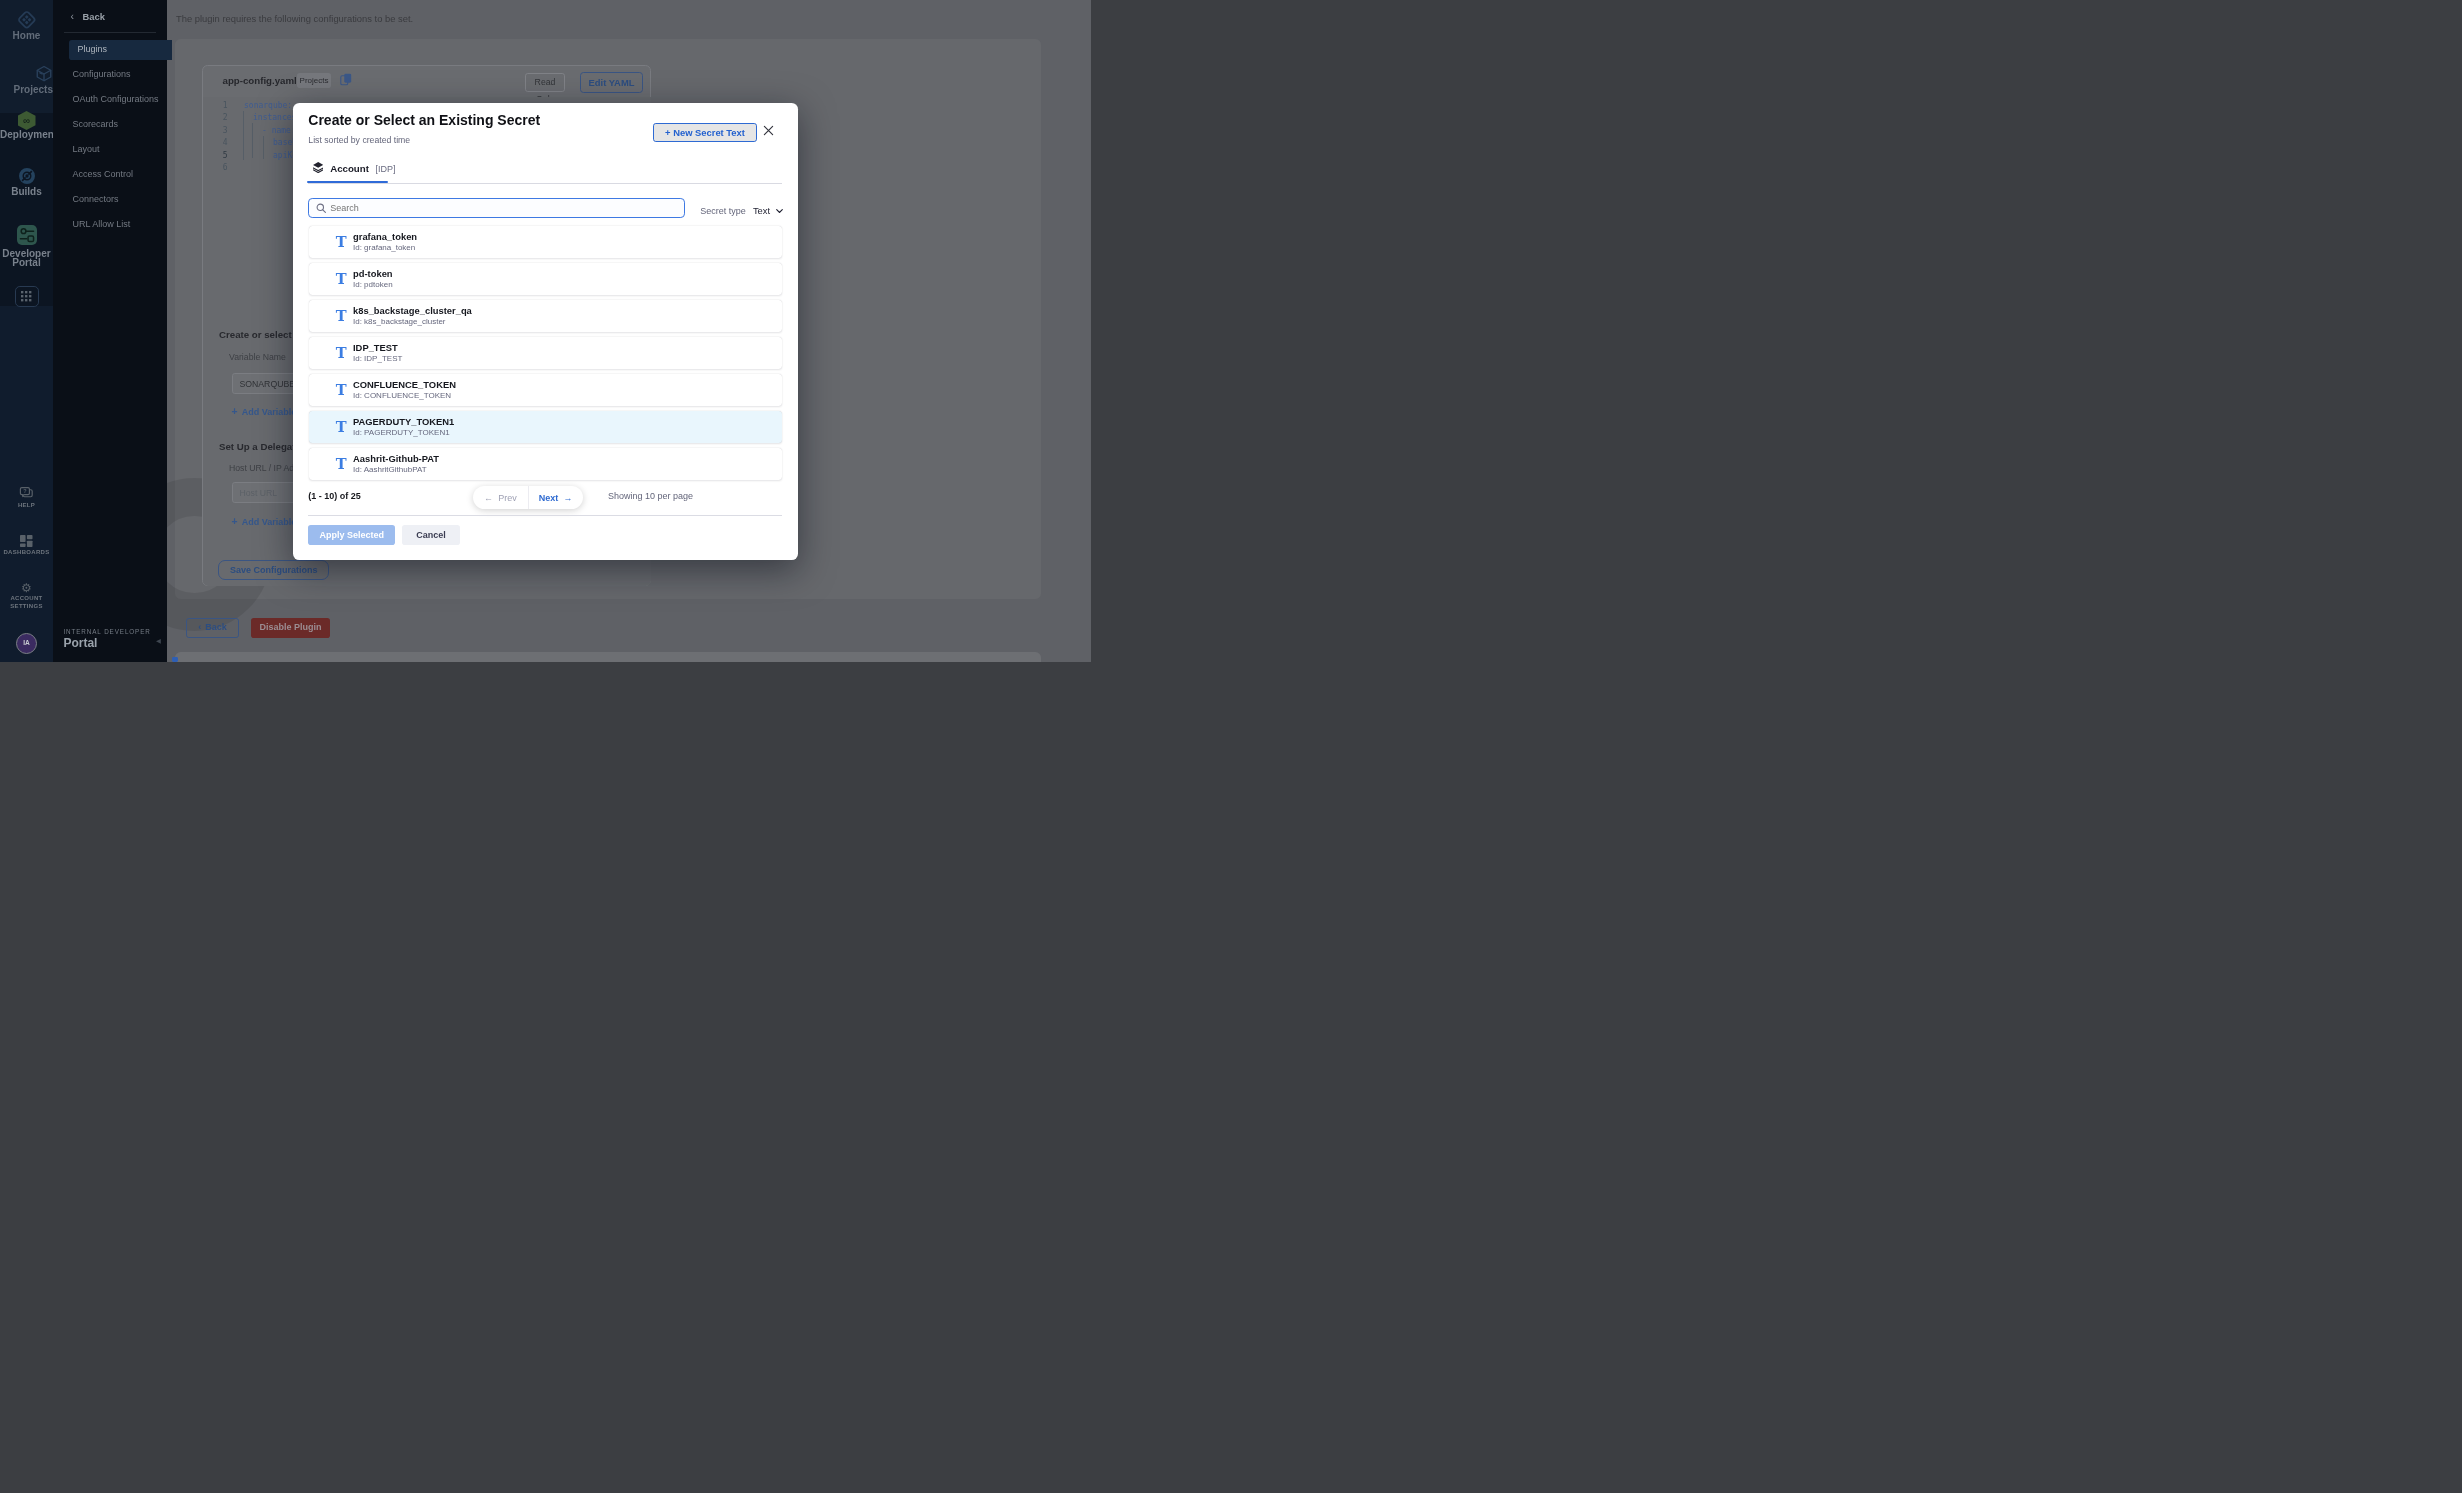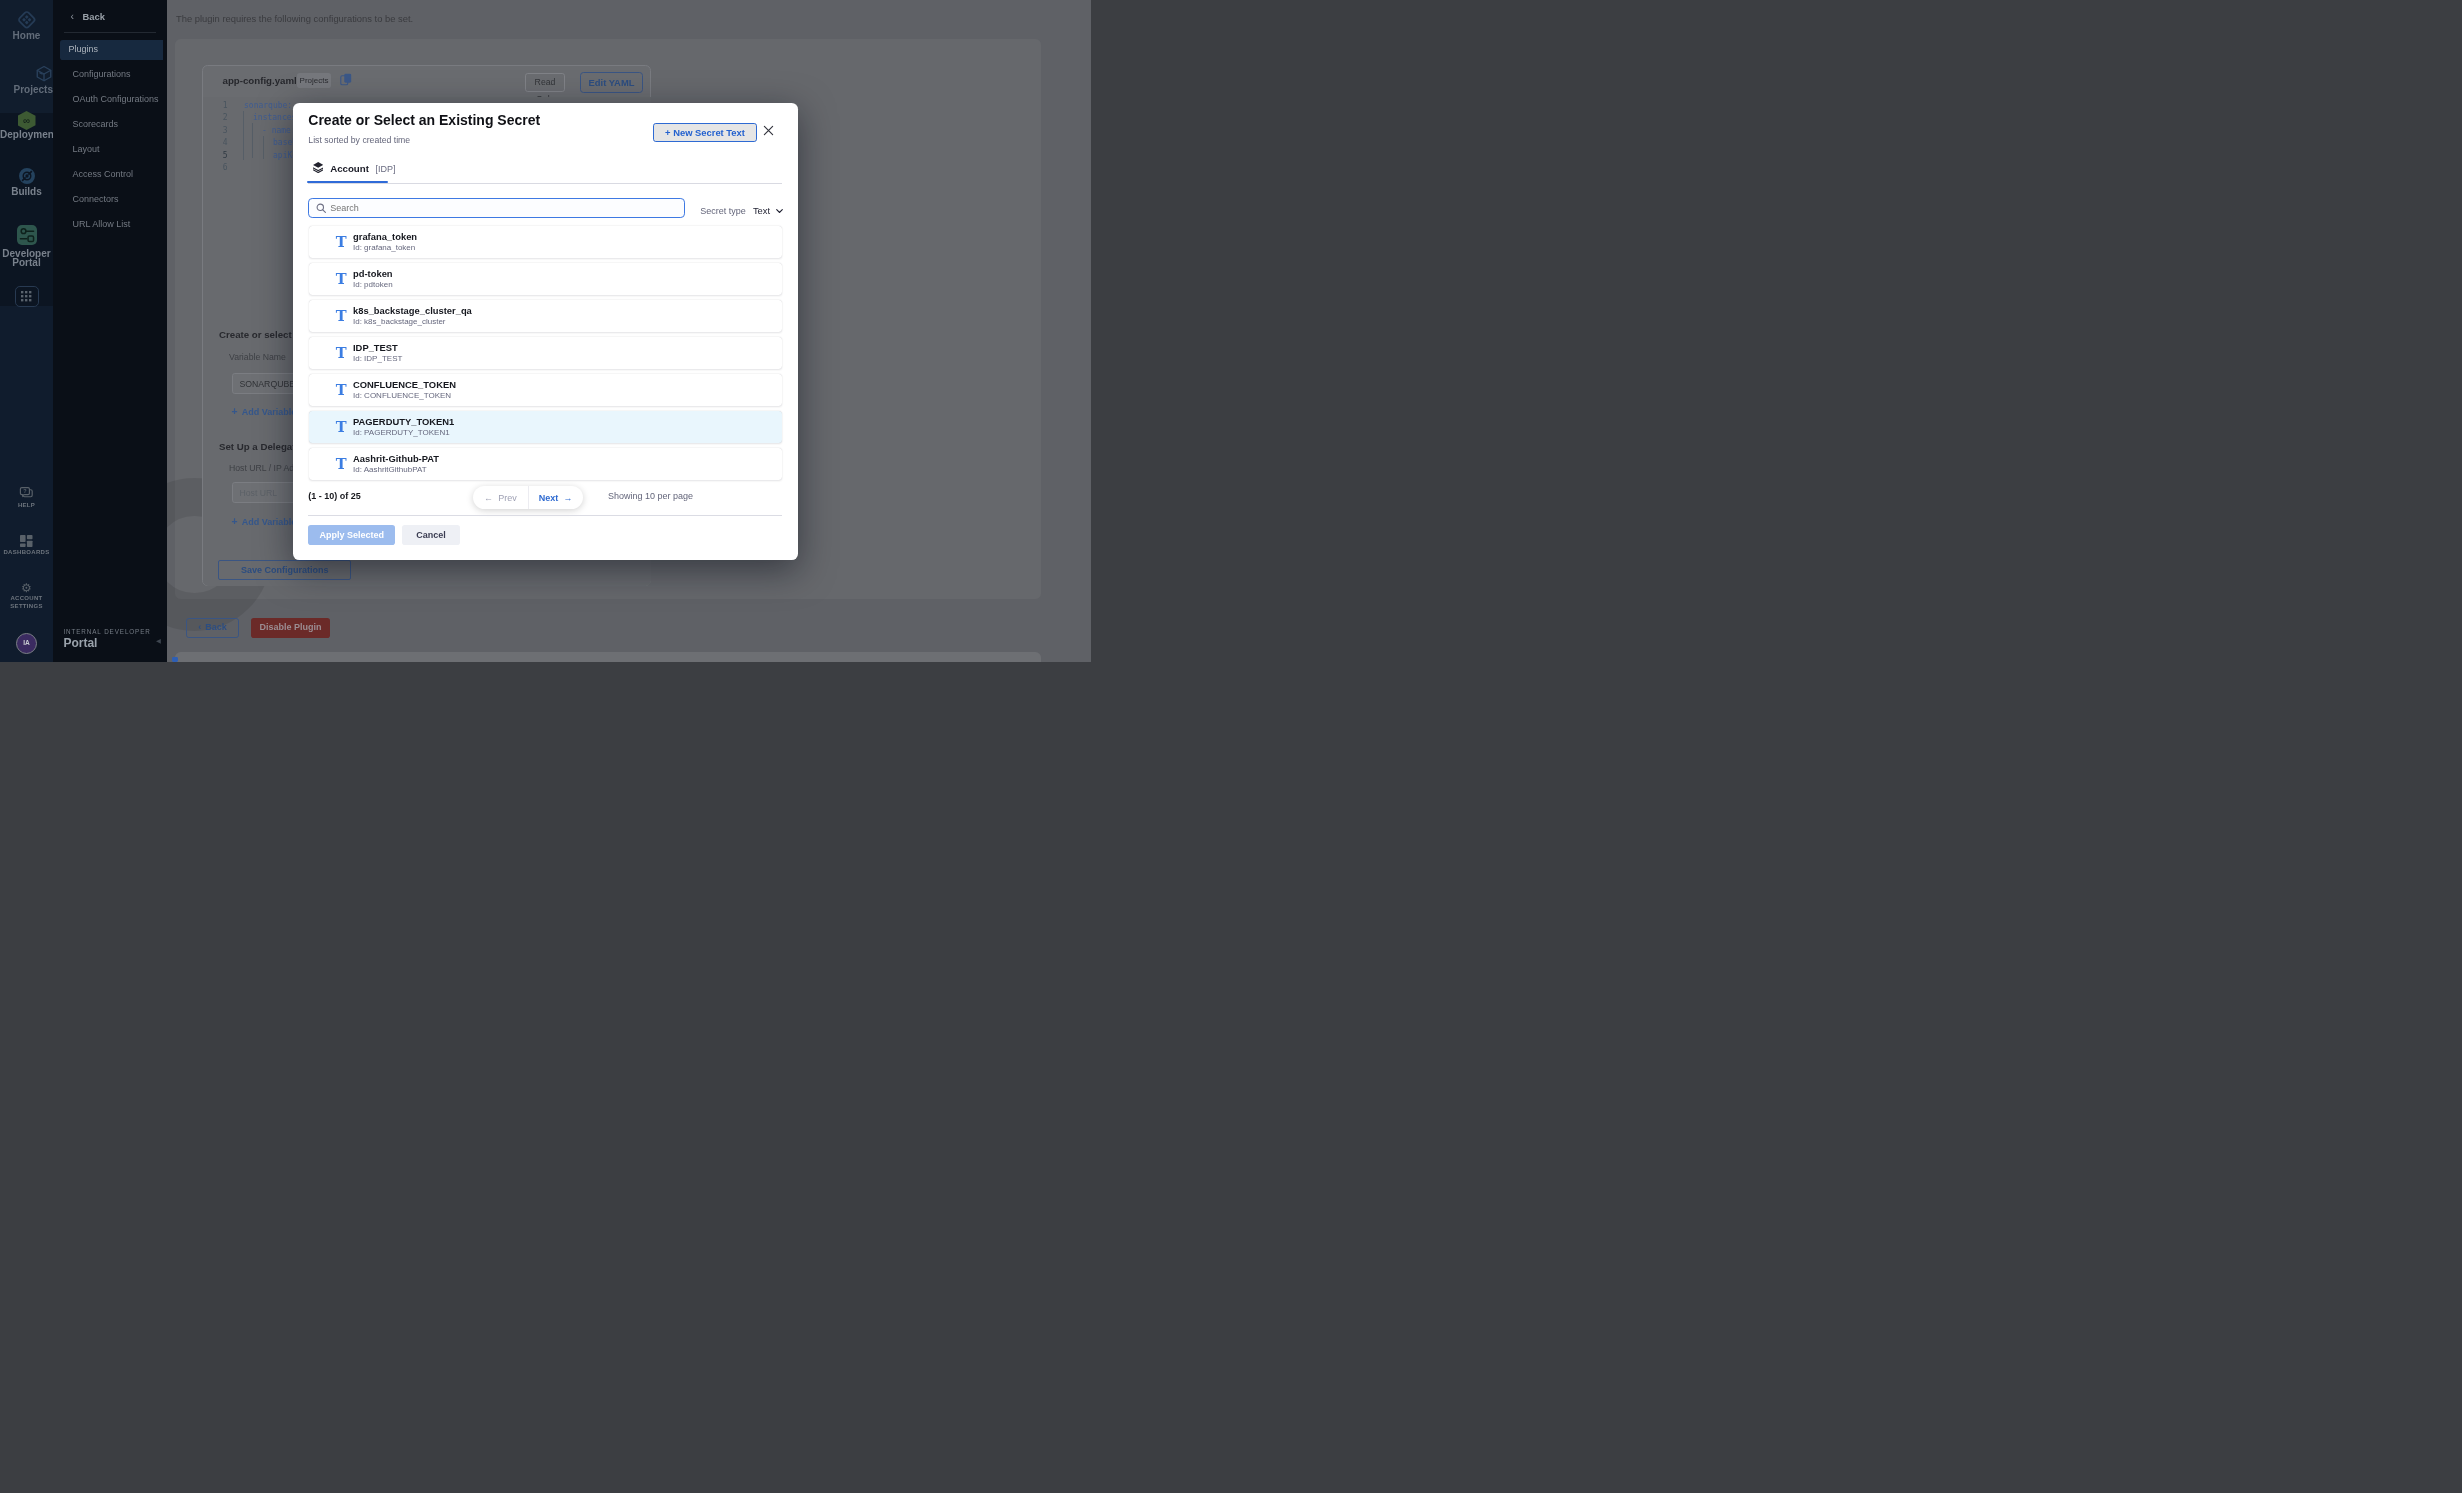--- a/index.html
+++ b/index.html
@@ -17,21 +17,21 @@
   .lnav-item { position:absolute; left:0; width:53px; text-align:center; cursor:pointer; }
   .lnav-label { font-size:10px; font-weight:700; color:#79818c; display:block; line-height:9px; }
   .lnav-label.dim { color:#626c79; }
   .tierlabel { font-size:6px; font-weight:600; letter-spacing:0.3px; color:#6e757e; display:block; line-height:7.7px; }
   .icon-wrap { display:inline-block; }
 
   
   #subnav { left:53px; top:0; width:114px; height:662px; background:#0a0f17; z-index:3; }
   .snav-item { position:absolute; left:0; width:114px; height:19.5px; line-height:19.5px;
     padding-left:19.5px; font-size:9px; color:#747a83; cursor:pointer; }
-  .snav-item.active { left:7px; width:103px; background:#17293f; border-radius:2.8px 0 0 2.8px; color:#aeb5bd; padding-left:8.4px; }
+  .snav-item.active { left:16px; width:103px; background:#17293f; border-radius:2.8px 0 0 2.8px; color:#aeb5bd; padding-left:8.4px; }
 
   
   .panel { background:#66686c; border-radius:5.6px; }
   .card  { background:#6a6c70; border:0.7px solid #797b80; border-radius:5.6px; }
   .badge-service { background:#76787d; border-radius:2.8px; color:#2b2c31; font-size:8px; line-height:15.3px; text-align:center; }
   .btn-ghost-dim { border:0.7px solid #808287; border-radius:2.8px; color:#323438; font-size:8.7px; text-align:center; background:transparent; }
   .btn-outline-dim { border:1px solid #3a5583; border-radius:3.5px; color:#2c4d80; font-weight:700; text-align:center; background:transparent; cursor:pointer; }
   .code-num { position:absolute; width:21px; text-align:right; font-size:8px; color:#49545e; font-family:"DejaVu Sans Mono", monospace; }
   .code-txt { position:absolute; font-size:8px; color:#3f5c92; font-family:"DejaVu Sans Mono", monospace; white-space:pre; }
   .iguide { position:absolute; width:0.7px; background:#565e67; }
@@ -236,21 +236,21 @@
       <div class="form-h abs" style="left:16px;top:263px;">Create or select a secret t</div>
       <div class="form-label abs" style="left:26px;top:286px;">Variable Name</div>
       <input class="dim-input abs" style="left: 28.5px; top: 307px; width: 181px; height: 21px;" value="SONARQUBE_TOKEN">
       <div class="addvar abs" style="left:28.5px;top:340px;"><span style="font-size:10.4px;margin-right:4.2px;">+</span><span>Add Variable</span></div>
 
       <div class="form-h abs" style="left:16px;top:375px;">Set Up a Delegate</div>
       <div class="form-label abs" style="left:26px;top:397px;">Host URL / IP Address</div>
       <input class="dim-input abs" style="left: 28.5px; top: 416px; width: 181px; height: 21px;" placeholder="Host URL">
       <div class="addvar abs" style="left:28.5px;top:450px;"><span style="font-size:10.4px;margin-right:4.2px;">+</span><span>Add Variable</span></div>
 
-      <div class="btn-outline-dim abs" style="left:15.3px;top:494px;width:133px;height:20px;line-height:18px;font-size:9px;border-radius:2px;">Save Configurations</div>
+      <div class="btn-outline-dim abs" style="left:15.3px;top:494px;width:111px;height:20px;line-height:18px;font-size:9px;border-radius:7px;">Save Configurations</div>
     </div>
 
     <div class="btn-outline-dim abs" style="left:19px;top:618px;width:53px;height:19.5px;line-height:17.4px;font-size:9px;border-radius:2.8px;">
       <span style="margin-right:4.2px;">‹</span><span>Back</span>
     </div>
     <div class="abs" style="left:84px;top:618px;width:79px;height:19.5px;background:#6b2a28;border-radius:2.8px;text-align:center;line-height:19.5px;font-size:9px;font-weight:700;color:#9b8d92;cursor:pointer;">Disable Plugin</div>
 
     <div class="abs" style="left:8.4px;top:652px;width:866px;height:9.7px;background:#6d6f73;border-radius:5.6px 5.6px 0 0;"></div>
     <div class="abs" style="left:4.9px;top:657px;width:6.3px;height:4.9px;background:#2e5fb5;border-radius:1.4px;"></div>
 

